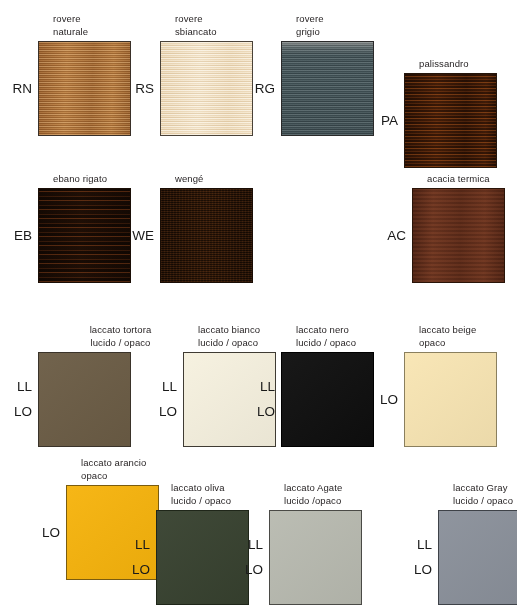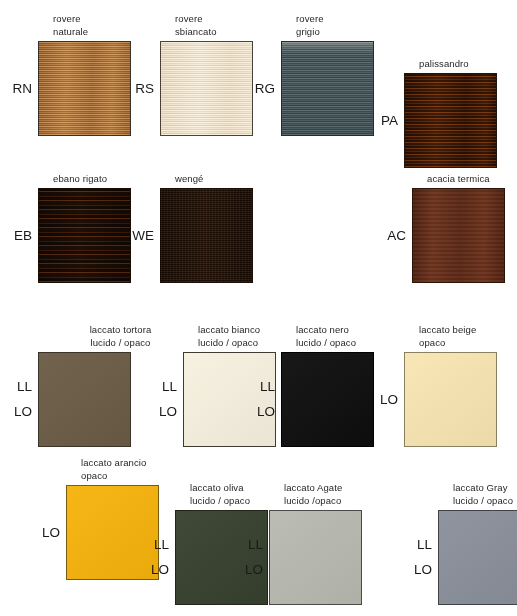--- a/index.html
+++ b/index.html
@@ -282,21 +282,21 @@
     <div class="swatch-cell" style="left: 38px; top: 485px; margin-left: 28px;">
       <div class="swatch-caption">laccato arancio
 opaco</div>
       <div class="swatch-codes single">
         <span>LO</span>
       </div>
       <div class="swatch-chip tex-solid" title="laccato arancio" style="background-color: rgb(246, 179, 12); border-color: rgb(122, 92, 16);">
         <div class="grain"></div>
       </div>
     </div>
-    <div class="swatch-cell" style="left: 175px; top: 510px;">
+    <div class="swatch-cell" style="left: 156px; top: 510px;">
       <div class="swatch-caption">laccato oliva
 lucido / opaco</div>
       <div class="swatch-codes">
         <span>LL</span>
         <span>LO</span>
       </div>
       <div class="swatch-chip tex-solid" title="laccato oliva" style="background-color: rgb(55, 65, 47); border-color: rgb(31, 38, 25);">
         <div class="grain"></div>
       </div>
     </div>

